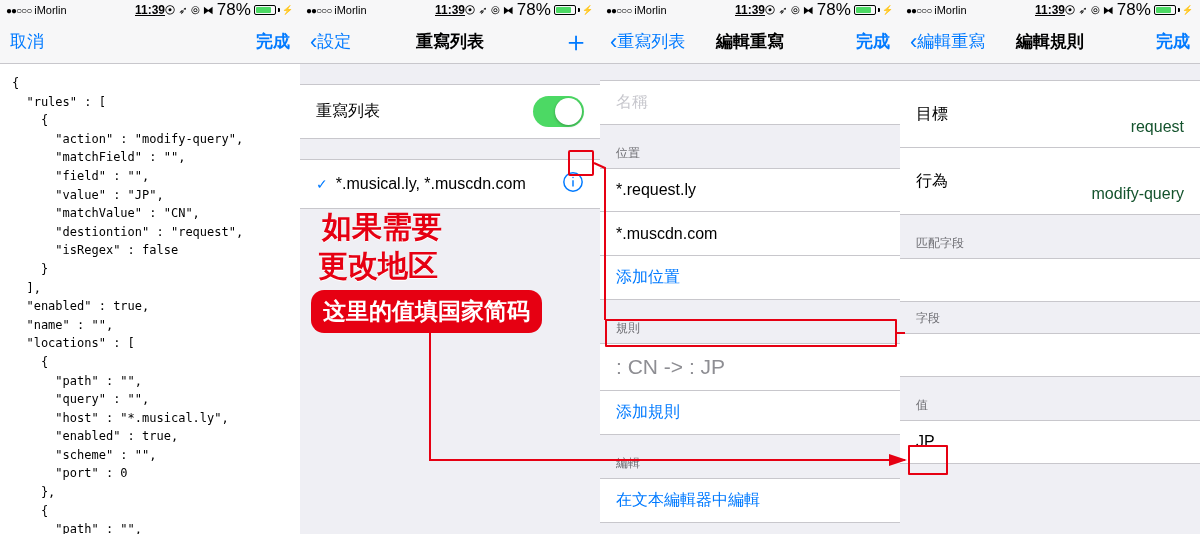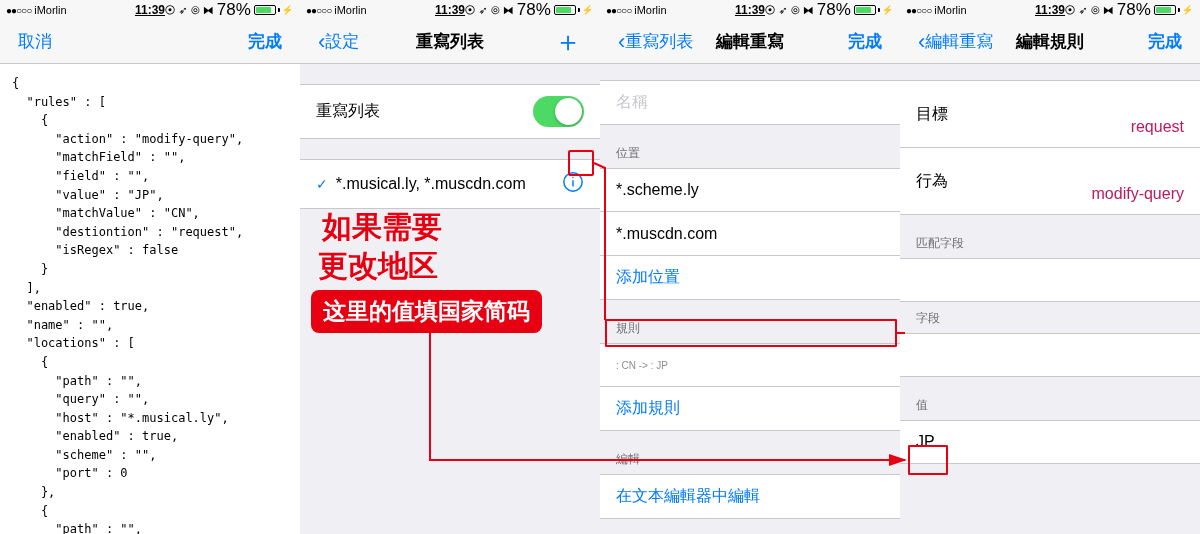--- a/index.html
+++ b/index.html
@@ -14,55 +14,55 @@
   .status .dots { letter-spacing: -1px; font-size: 10px; }
   .status .time { font-weight: 600; font-size: 12px; position: absolute; left: 50%; transform: translateX(-50%); text-decoration: underline; }
   .battery { display: inline-flex; align-items: center; gap: 2px; }
   .batt-pct { color: #000; font-size: 17px; }
   .batt-body { width: 22px; height: 10px; border: 1px solid #000; border-radius: 2px; position: relative; }
   .batt-fill { position: absolute; left: 1px; top: 1px; bottom: 1px; width: 78%; background: #4cd964; border-radius: 1px; }
   .batt-cap { width: 2px; height: 4px; background: #000; border-radius: 0 1px 1px 0; }
   .bolt { font-size: 9px; margin-left: 1px; }
 
   
-  .nav { height: 44px; background: #f7f7f8; border-bottom: 1px solid #c8c7cc; display: flex; align-items: center; justify-content: space-between; padding: 0 18px; position: relative; }
+  .nav { height: 44px; background: #f7f7f8; border-bottom: 1px solid #c8c7cc; display: flex; align-items: center; justify-content: space-between; padding: 0 10px; position: relative; }
   .nav .title { position: absolute; left: 50%; transform: translateX(-50%); font-size: 17px; font-weight: 600; color: #000; }
   .nav .btn { color: #007aff; font-size: 17px; display: flex; align-items: center; gap: 2px; }
   .nav .btn.bold { font-weight: 600; }
   .nav .plus { font-size: 28px; font-weight: 300; line-height: 1; }
   .chev { font-size: 22px; font-weight: 300; line-height: 1; margin-right: -2px; }
 
   
   .group { margin-top: 20px; }
   .group-header { font-size: 12px; color: #6d6d72; padding: 6px 16px 6px; text-transform: none; }
   .row { background: #fff; border-top: 1px solid #c8c7cc; border-bottom: 1px solid #c8c7cc; padding: 11px 16px; font-size: 16px; color: #000; display: flex; align-items: center; justify-content: space-between; min-height: 44px; }
   .row + .row { border-top: none; }
   .row.link { color: #007aff; }
   .row .check { color: #007aff; margin-right: 8px; font-size: 14px; }
   .row .info-icn { color: #007aff; }
-  .row .secondary { color: #8e8e93; font-size: 10px; }
+  .row .secondary { color: #8e8e93; font-size: 21px; }
   .row .key { color:#000; }
-  .row .val { color:#be185d;margin-top:26px; }
+  .row .val { color:#14532d;margin-top:26px; }
 
   
   .toggle { width: 51px; height: 31px; background: #4cd964; border-radius: 16px; position: relative; }
   .toggle::after { content: ""; position: absolute; right: 2px; top: 2px; width: 27px; height: 27px; background: #fff; border-radius: 50%; box-shadow: 0 1px 3px rgba(0,0,0,.3); }
 
   
   .code { flex: 1; padding: 10px 12px; font-family: Menlo, monospace; font-size: 12px; line-height: 1.55; color: #000; white-space: pre; overflow: hidden; }
 
   
   .anno { position: absolute; z-index: 50; pointer-events: none; }
   .anno-box1 { left: 568px; top: 150px; width: 26px; height: 26px; border: 2px solid #e60012; border-radius: 2px; }
   .anno-box2 { left: 605px; top: 319px; width: 292px; height: 28px; border: 2px solid #e60012; border-radius: 1px; }
   .anno-box3 { left: 908px; top: 445px; width: 40px; height: 30px; border: 2px solid #e60012; border-radius: 1px; }
   .anno-text { color: #e60012; font-weight: 800; font-size: 30px; line-height: 1.2; text-shadow: 0 1px 0 #fff; }
   .anno-text.t1 { left: 322px; top: 209px; width: 260px; }
   .anno-text.t2 { left: 318px; top: 248px; width: 260px; }
-  .anno-pill { left: 311px; top: 290px; background: #e60012; color: #fff; font-size: 23px; font-weight: 700; padding: 6px 12px; border-radius: 8px; }
+  .anno-pill { left: 311px; top: 290px; background: #e60012; color: #fff; font-size: 23px; font-weight: 700; padding: 6px 12px; border-radius: 13px; }
   svg.arrows { position: absolute; left: 0; top: 0; width: 1200px; height: 534px; z-index: 40; pointer-events: none; }
 
   .info-svg { width:22px; height:22px; }
 </style>
 </head>
 <body>
 
 <div class="screens">
 
   <div class="screen">
@@ -203,21 +203,21 @@
     </div>
 
     <div class="group" style="margin-top:16px">
       <div class="row">
         <span style="color:#c7c7cd">名稱</span>
       </div>
     </div>
 
     <div class="group-header" style="margin-top:14px">位置</div>
     <div class="row">
-        <span>*.scheme.ly</span>
+        <span>*.request.ly</span>
       </div>
     <div class="row">
         <span>*.muscdn.com</span>
       </div>
     <div class="row link">
         <span>添加位置</span>
       </div>
 
     <div class="group-header" style="margin-top:14px">規則</div>
     <div class="row">

